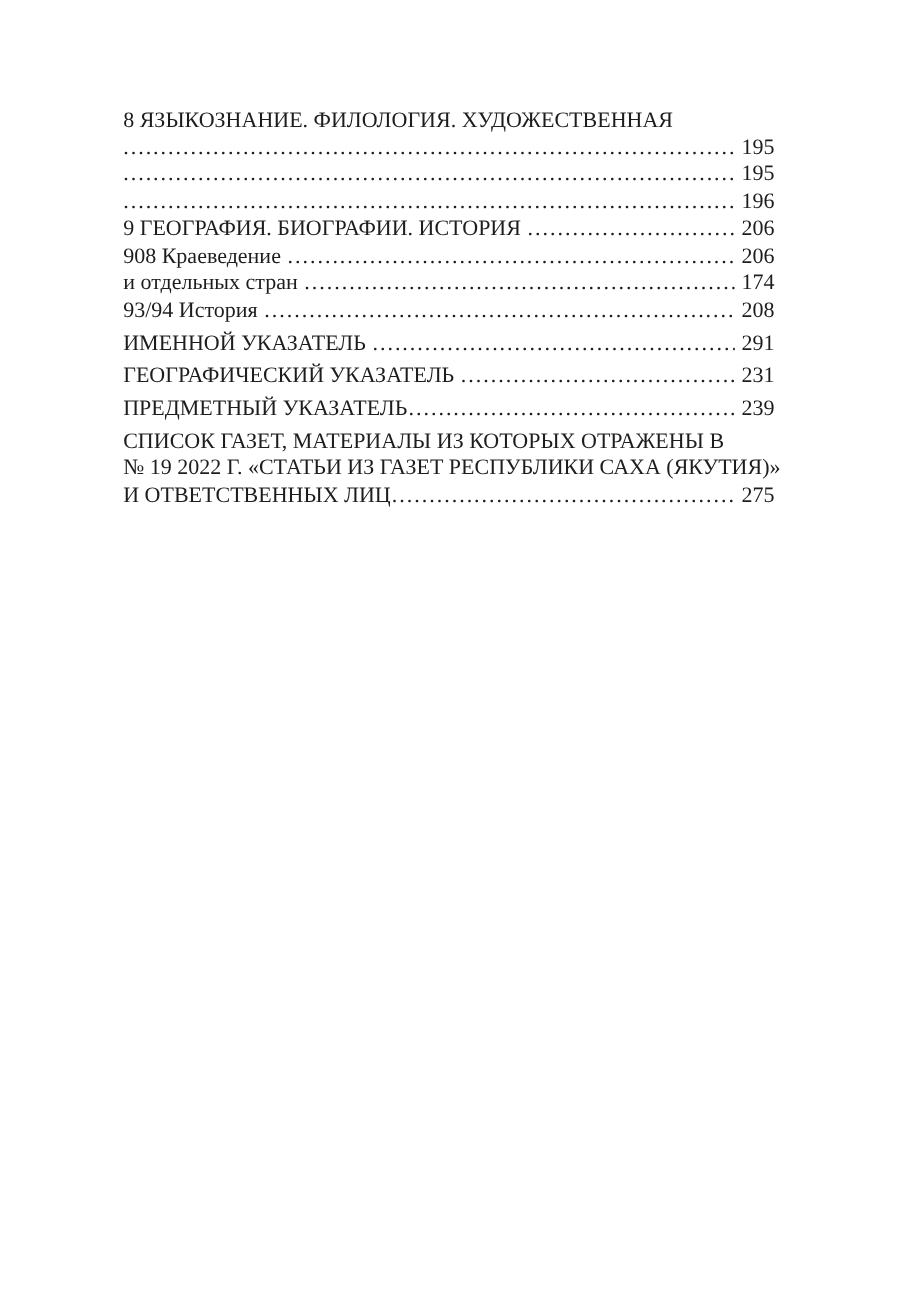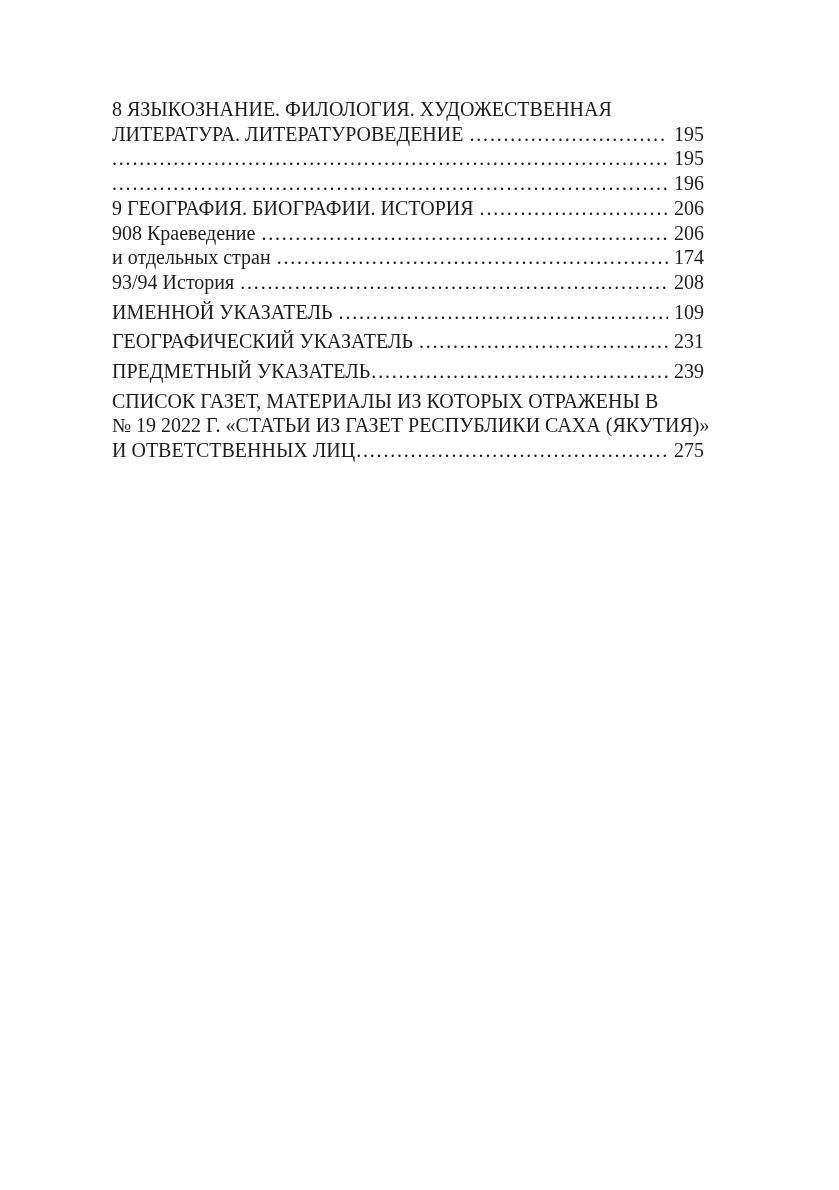--- a/index.html
+++ b/index.html
@@ -55,27 +55,27 @@
     flex: 0 0 auto;
     padding-left: 6px;
   }
 </style>
 </head>
 <body>
 
 <div class="doc-page">
   <div class="toc" id="toc">
       <div class="toc-line"><span class="toc-text">8 ЯЗЫКОЗНАНИЕ. ФИЛОЛОГИЯ. ХУДОЖЕСТВЕННАЯ</span></div>
-      <div class="toc-line"><span class="toc-text">ЛИТЕРАТУРА. ЛИТЕРАТУРОВЕДЕНИЕ</span><span class="toc-leader">................................................................................................................................................................</span><span class="toc-page">195</span></div>
+      <div class="toc-line"><span class="toc-leader">................................................................................................................................................................</span><span class="toc-page">195</span></div>
       <div class="toc-line"><span class="toc-leader">................................................................................................................................................................</span><span class="toc-page">195</span></div>
       <div class="toc-line"><span class="toc-leader">................................................................................................................................................................</span><span class="toc-page">196</span></div>
       <div class="toc-line"><span class="toc-text">9 ГЕОГРАФИЯ. БИОГРАФИИ. ИСТОРИЯ</span><span class="toc-leader">................................................................................................................................................................</span><span class="toc-page">206</span></div>
       <div class="toc-line"><span class="toc-text">908 Краеведение</span><span class="toc-leader">................................................................................................................................................................</span><span class="toc-page">206</span></div>
       <div class="toc-line"><span class="toc-text">и отдельных стран</span><span class="toc-leader">................................................................................................................................................................</span><span class="toc-page">174</span></div>
       <div class="toc-line"><span class="toc-text">93/94 История</span><span class="toc-leader">................................................................................................................................................................</span><span class="toc-page">208</span></div>
-      <div class="toc-line gap"><span class="toc-text">ИМЕННОЙ УКАЗАТЕЛЬ</span><span class="toc-leader">................................................................................................................................................................</span><span class="toc-page">109</span></div>
+      <div class="toc-line gap"><span class="toc-text">ИМЕННОЙ УКАЗАТЕЛЬ</span><span class="toc-leader">................................................................................................................................................................</span><span class="toc-page">291</span></div>
       <div class="toc-line gap"><span class="toc-text">ГЕОГРАФИЧЕСКИЙ УКАЗАТЕЛЬ</span><span class="toc-leader">................................................................................................................................................................</span><span class="toc-page">231</span></div>
       <div class="toc-line gap"><span class="toc-text tight">ПРЕДМЕТНЫЙ УКАЗАТЕЛЬ</span><span class="toc-leader">................................................................................................................................................................</span><span class="toc-page">239</span></div>
       <div class="toc-line gap"><span class="toc-text">СПИСОК ГАЗЕТ, МАТЕРИАЛЫ ИЗ КОТОРЫХ ОТРАЖЕНЫ В</span></div>
       <div class="toc-line"><span class="toc-text">№ 19 2022 Г. «СТАТЬИ ИЗ ГАЗЕТ РЕСПУБЛИКИ САХА (ЯКУТИЯ)»</span></div>
       <div class="toc-line"><span class="toc-text tight">И ОТВЕТСТВЕННЫХ ЛИЦ</span><span class="toc-leader">................................................................................................................................................................</span><span class="toc-page">275</span></div>
     </div>
 </div>
 
 </body></html>

